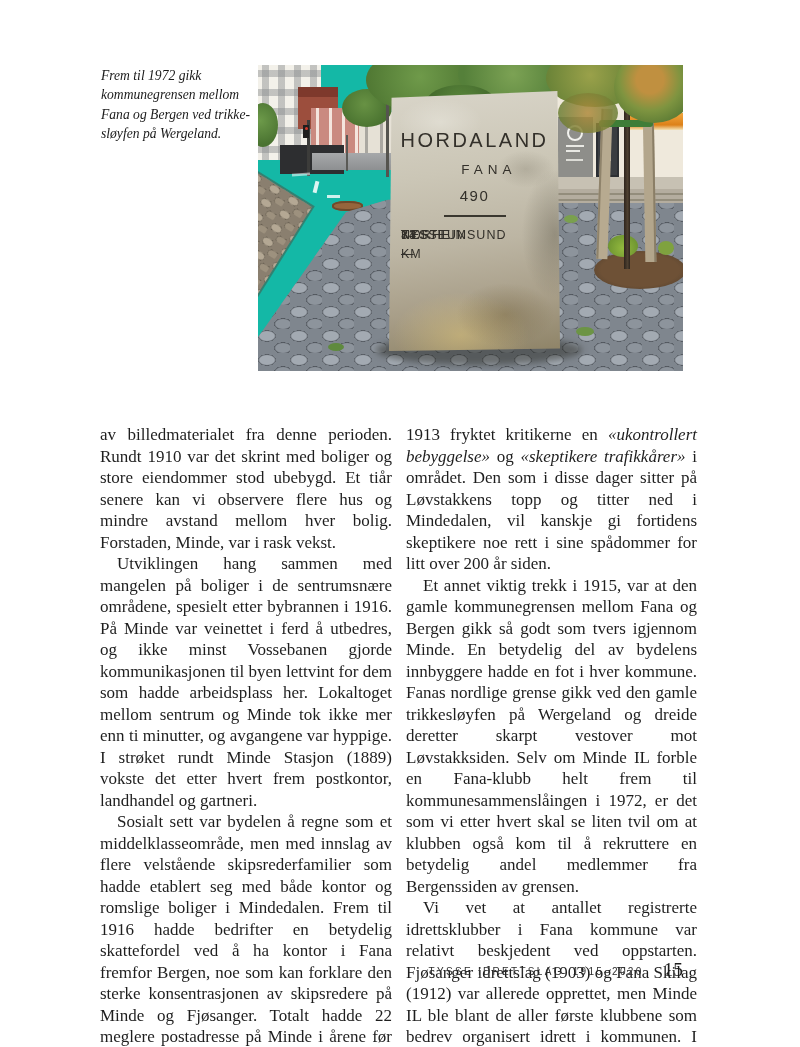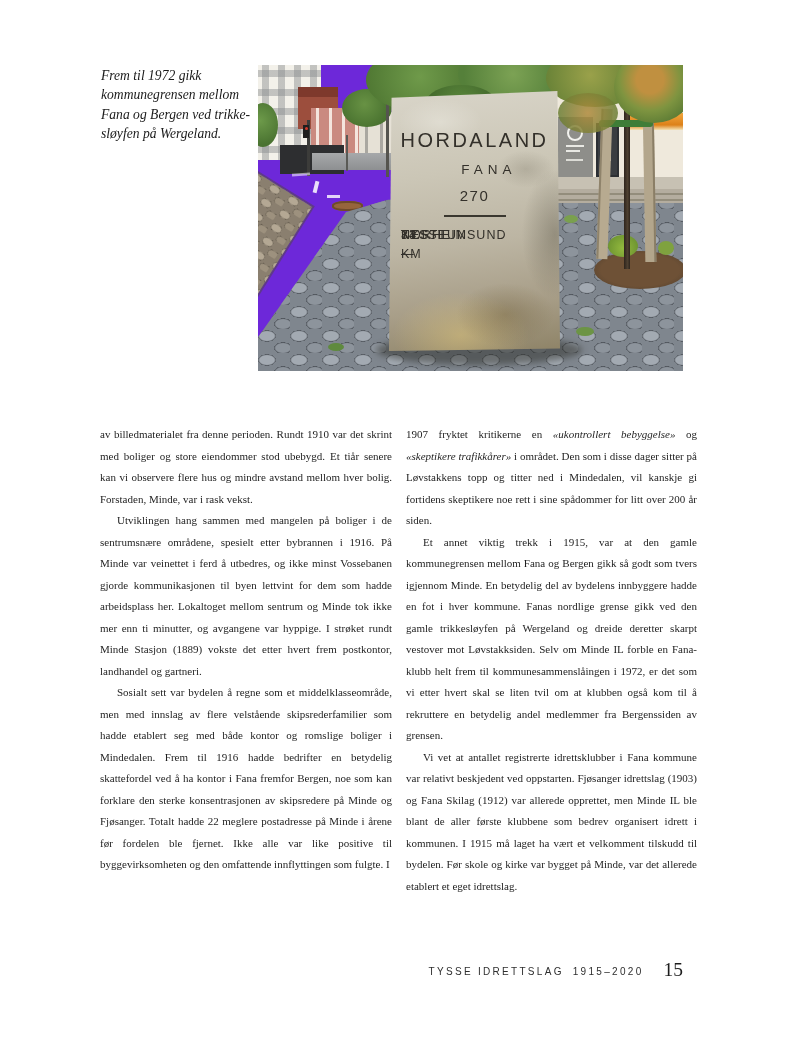--- a/index.html
+++ b/index.html
@@ -4,21 +4,21 @@
 <style>
   html,body{margin:0;padding:0;}
   body{width:800px;height:1047px;background:#ffffff;font-family:"Liberation Serif","DejaVu Serif",serif;}
   .page{position:relative;width:800px;height:1047px;background:#ffffff;overflow:hidden;}
 
   
   .caption{position:absolute;left:101px;top:66px;width:158px;
     font-style:italic;font-size:13.6px;line-height:19.4px;color:#191919;}
 
   
-  .photo{position:absolute;left:258px;top:65px;width:425px;height:306px;overflow:hidden;background:#6d28d9;}
+  .photo{position:absolute;left:258px;top:65px;width:425px;height:306px;overflow:hidden;background:#14b8a6;}
   .photo *{position:absolute;}
 
   
   .bldg-left{left:0;top:0;width:63px;height:95px;background:#f3f1ea;
     background-image:
       repeating-linear-gradient(90deg,transparent 0 4px,rgba(135,138,140,.45) 4px 11px,transparent 11px 16px),
       repeating-linear-gradient(180deg,transparent 0 5px,rgba(135,138,140,.45) 5px 12px,transparent 12px 19px);}
   .bush-left{left:-10px;top:38px;width:30px;height:44px;border-radius:50%;
     background:radial-gradient(circle at 40% 40%,#6d9a4a,#4a7331 75%);}
   .house-red{left:40px;top:22px;width:40px;height:42px;background:#9c4e3d;
@@ -129,21 +129,21 @@
   .stone-rule{position:relative;width:62px;height:2px;background:#3a372f;margin:11px auto 9px auto;}
   .stone-rows{position:relative;padding:0 12px;}
   .stone-row{display:flex;justify-content:space-between;font-size:12.5px;
     letter-spacing:1px;line-height:19px;}
 
   
   .columns{position:absolute;left:100px;top:424px;width:597px;}
   .col{position:absolute;top:0;width:292px;}
   .col0{left:0;}
   .col1{left:306px;width:291px;}
-  .body-p{margin:0;font-size:11px;line-height:21.5px;color:#1e1e1e;
+  .body-p{margin:0;font-size:17px;line-height:21.5px;color:#1e1e1e;
     text-align:justify;}
   .body-p.indent{text-indent:17px;}
   .em{font-style:italic;}
 
   
   .footer{position:absolute;left:100px;top:960px;width:583px;
     display:flex;justify-content:flex-end;align-items:flex-end;}
   .running{font-family:"Liberation Sans","DejaVu Sans",sans-serif;
     font-size:10px;letter-spacing:2.3px;color:#2e2e2e;padding-bottom:3px;}
   .running .yrs{margin-left:9px;}
@@ -218,21 +218,21 @@
     <div class="fol2 blob"></div>
     <div class="fol3 blob"></div>
     <div class="fol4 blob"></div>
     <div class="fol5 blob"></div>
     <div class="fol6 blob"></div>
 
     <div class="stone-shadow"></div>
     <div class="stone">
       <div class="stone-title">HORDALAND</div>
       <div class="stone-muni">FANA</div>
-      <div class="stone-num">270</div>
+      <div class="stone-num">490</div>
       <div class="stone-rule"></div>
       <div class="stone-rows">
           <div class="stone-row">
             <span>NESTTUN</span>
             <span>8 KM</span>
           </div>
           <div class="stone-row">
             <span>TYSSE</span>
             <span>74—</span>
           </div>
@@ -244,21 +244,21 @@
     </div>
   </figure>
 
   <main class="columns">
     <div class="col col0">
         <p class="body-p"><span>av billedmaterialet fra denne perioden. Rundt 1910 var det skrint med boliger og store eiendommer stod ubebygd. Et tiår senere kan vi observere flere hus og mindre avstand mellom hver bolig. Forstaden, Minde, var i rask vekst.</span></p>
         <p class="body-p indent"><span>Utviklingen hang sammen med mangelen på boliger i de sentrumsnære områdene, spesielt etter bybrannen i 1916. På Minde var veinettet i ferd å utbedres, og ikke minst Vossebanen gjorde kommunikasjonen til byen lettvint for dem som hadde arbeidsplass her. Lokaltoget mellom sentrum og Minde tok ikke mer enn ti minutter, og avgangene var hyppige. I strøket rundt Minde Stasjon (1889) vokste det etter hvert frem postkontor, landhandel og gartneri.</span></p>
         <p class="body-p indent"><span>Sosialt sett var bydelen å regne som et middelklasseområde, men med innslag av flere velstående skipsrederfamilier som hadde etablert seg med både kontor og romslige boliger i Mindedalen. Frem til 1916 hadde bedrifter en betydelig skattefordel ved å ha kontor i Fana fremfor Bergen, noe som kan forklare den sterke konsentrasjonen av skipsredere på Minde og Fjøsanger. Totalt hadde 22 meglere postadresse på Minde i årene før fordelen ble fjernet. Ikke alle var like positive til byggevirksomheten og den omfattende innflyttingen som fulgte. I</span></p>
       </div>
     <div class="col col1">
-        <p class="body-p"><span>1907 fryktet kritikerne en </span><span class="em">«ukontrollert bebyggelse»</span><span> og </span><span class="em">«skeptikere trafikkårer»</span><span> i området. Den som i disse dager sitter på Løvstakkens topp og titter ned i Mindedalen, vil kanskje gi fortidens skeptikere noe rett i sine spådommer for litt over 200 år siden.</span></p>
+        <p class="body-p"><span>1913 fryktet kritikerne en </span><span class="em">«ukontrollert bebyggelse»</span><span> og </span><span class="em">«skeptikere trafikkårer»</span><span> i området. Den som i disse dager sitter på Løvstakkens topp og titter ned i Mindedalen, vil kanskje gi fortidens skeptikere noe rett i sine spådommer for litt over 200 år siden.</span></p>
         <p class="body-p indent"><span>Et annet viktig trekk i 1915, var at den gamle kommunegrensen mellom Fana og Bergen gikk så godt som tvers igjennom Minde. En betydelig del av bydelens innbyggere hadde en fot i hver kommune. Fanas nordlige grense gikk ved den gamle trikkesløyfen på Wergeland og dreide deretter skarpt vestover mot Løvstakksiden. Selv om Minde IL forble en Fana-klubb helt frem til kommunesammenslåingen i 1972, er det som vi etter hvert skal se liten tvil om at klubben også kom til å rekruttere en betydelig andel medlemmer fra Bergenssiden av grensen.</span></p>
         <p class="body-p indent"><span>Vi vet at antallet registrerte idrettsklubber i Fana kommune var relativt beskjedent ved oppstarten. Fjøsanger idrettslag (1903) og Fana Skilag (1912) var allerede opprettet, men Minde IL ble blant de aller første klubbene som bedrev organisert idrett i kommunen. I 1915 må laget ha vært et velkomment tilskudd til bydelen. Før skole og kirke var bygget på Minde, var det allerede etablert et eget idrettslag.</span></p>
       </div>
   </main>
 
   <footer class="footer">
     <span class="running">
       <span>TYSSE IDRETTSLAG</span><span class="yrs">1915–2020</span>
     </span>
     <span class="pagenum">15</span>

